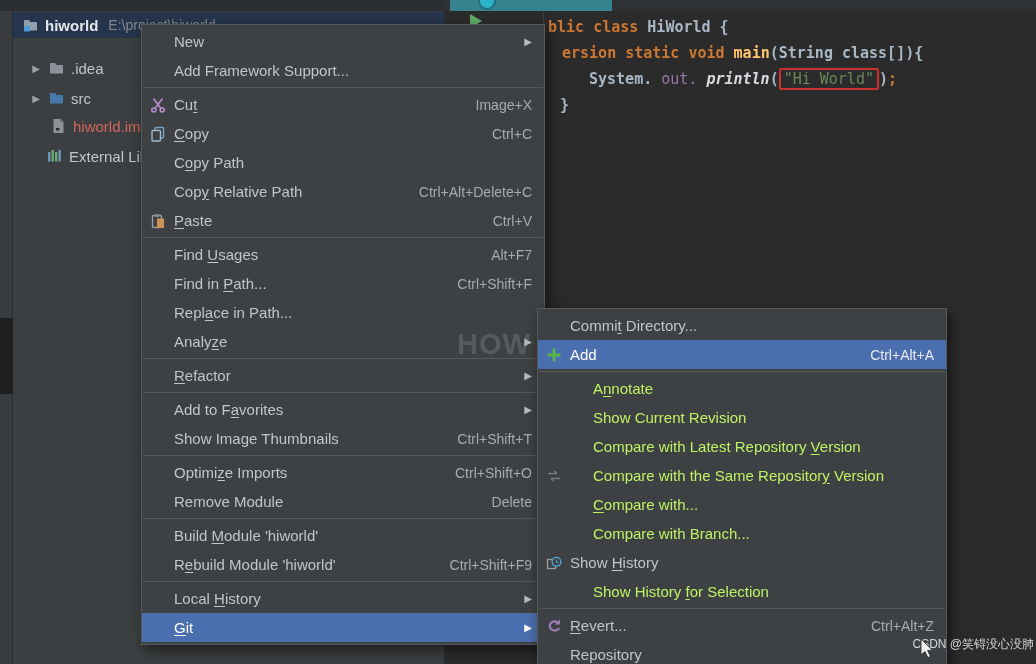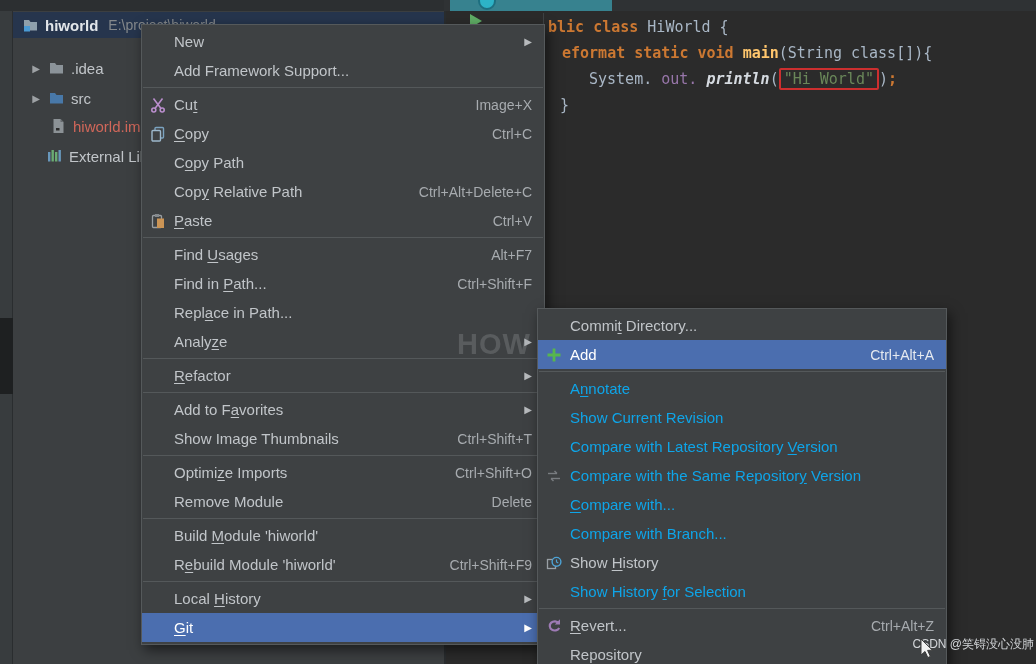--- a/index.html
+++ b/index.html
@@ -31,36 +31,36 @@
   .run-arrow{position:absolute;left:24px;top:3px;width:0;height:0;
              border-left:12px solid #5fad65;border-top:7px solid transparent;border-bottom:7px solid transparent;}
   .code{position:absolute;left:0;top:3px;right:0;font-family:"DejaVu Sans Mono","Liberation Mono",monospace;
         font-size:15px;color:#a9b7c6;}
   .code-line{height:26px;line-height:26px;white-space:pre;}
   .code-line:nth-child(1){padding-left:102px;}
   .code-line:nth-child(2){padding-left:116px;}
   .code-line:nth-child(3){padding-left:143px;}
   .code-line:nth-child(4){padding-left:114px;}
   .kw{color:#cc7832;font-weight:bold;}
-  .pl{color:#a9b7c6;}
+  .pl{color:#a9b7c6;font-weight:bold;}
   .mth{color:#ffc66d;font-weight:bold;}
   .bold{color:#d5dae0;font-weight:bold;font-style:italic;}
   .fld{color:#9876aa;}
   .semi{color:#cc7832;font-weight:bold;}
   .str{color:#6a8759;}
   .box{border:2px solid #cc2f2f;border-radius:2px;padding:0 3px;margin:-2px 0;}
   
   .menu{position:absolute;background:#3e4143;border:1px solid #55595b;box-sizing:border-box;
         box-shadow:3px 5px 12px rgba(0,0,0,.55);padding:2px 0;}
   #context-menu{left:141px;top:24px;width:404px;z-index:10;}
   #git-submenu{left:537px;top:308px;width:410px;z-index:20;}
   .menu-item{display:flex;align-items:center;height:29px;padding:0 12px 0 8px;
              font-size:15px;color:#c1c5c9;white-space:nowrap;cursor:default;}
   .menu-item.selected{background:#4b6eaf;color:#ffffff;}
-  .menu-item.disabled{color:#0ea5e9;}
+  .menu-item.disabled{color:#bef264;gap:23px;}
   .mi-icon{width:24px;height:16px;flex:0 0 auto;display:inline-flex;align-items:center;}
   .mi-label u{text-underline-offset:2px;}
   .mi-shortcut{margin-left:auto;font-size:14px;color:#a7abaf;padding-left:18px;}
   .menu-item.selected .mi-shortcut{color:#e6eaf0;}
   .mi-arrow{margin-left:auto;width:11px;font-size:10px;color:#b7babd;text-align:right;}
   .menu-item.selected .mi-arrow{color:#ffffff;}
   .menu-sep{height:1px;background:#54585a;margin:2px 1px;}
   
   .wm-how{position:absolute;left:457px;top:328px;z-index:15;font-size:29px;font-weight:bold;
           letter-spacing:1px;color:rgba(165,170,175,0.26);}
@@ -127,21 +127,21 @@
         </div>
       </div>
   </div>
   <div class="splitter"></div>
 
   <div class="editor">
     <div class="gutter-line"></div>
     <div class="run-arrow"></div>
     <div class="code" id="code-area">
         <div class="code-line"><span class="kw">blic </span><span class="kw">class </span><span class="pl">HiWorld {</span></div>
-        <div class="code-line"><span class="kw">eformat static void </span><span class="mth">main</span><span class="pl">(String class[]){</span></div>
+        <div class="code-line"><span class="kw">ersion static void </span><span class="mth">main</span><span class="pl">(String class[]){</span></div>
         <div class="code-line"><span class="pl">System. </span><span class="fld">out. </span><span class="bold">println</span><span class="pl">(</span><span class="str box">"Hi World"</span><span class="pl">)</span><span class="semi">;</span></div>
         <div class="code-line"><span class="pl">}</span></div>
       </div>
   </div>
 
   <div class="menu" id="context-menu">
       <div class="menu-item">
         <span class="mi-icon"></span>
         <span class="mi-label">New</span>
         <span class="mi-arrow">▶</span>

